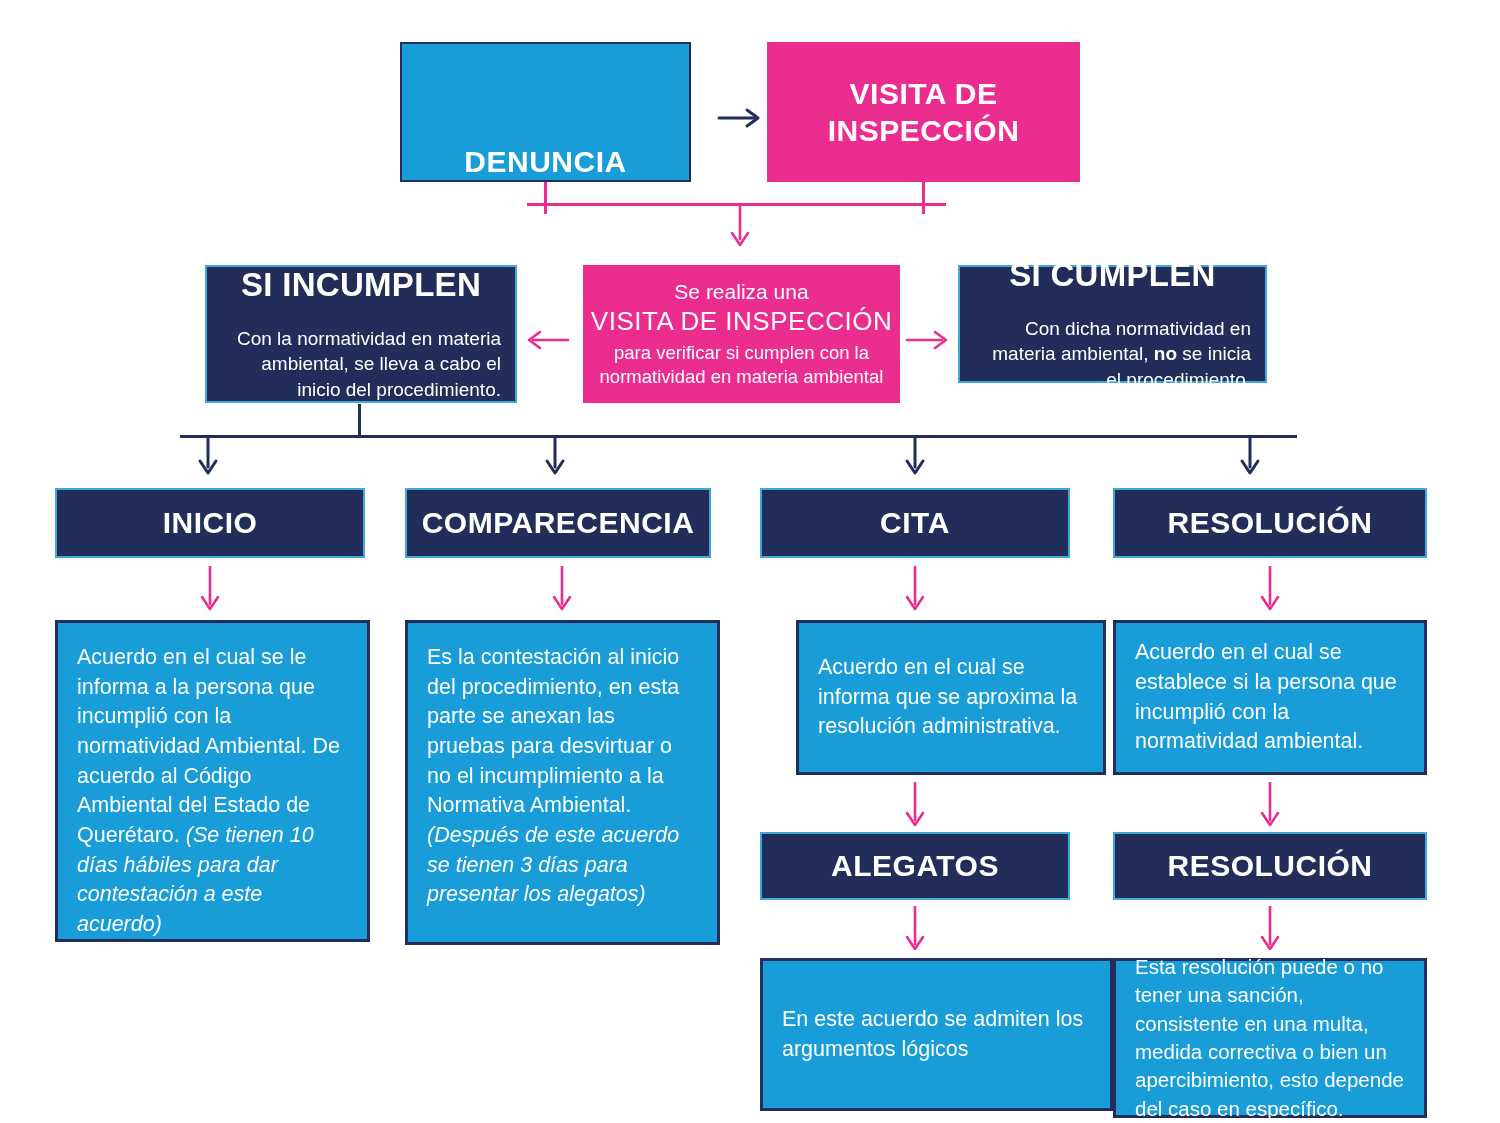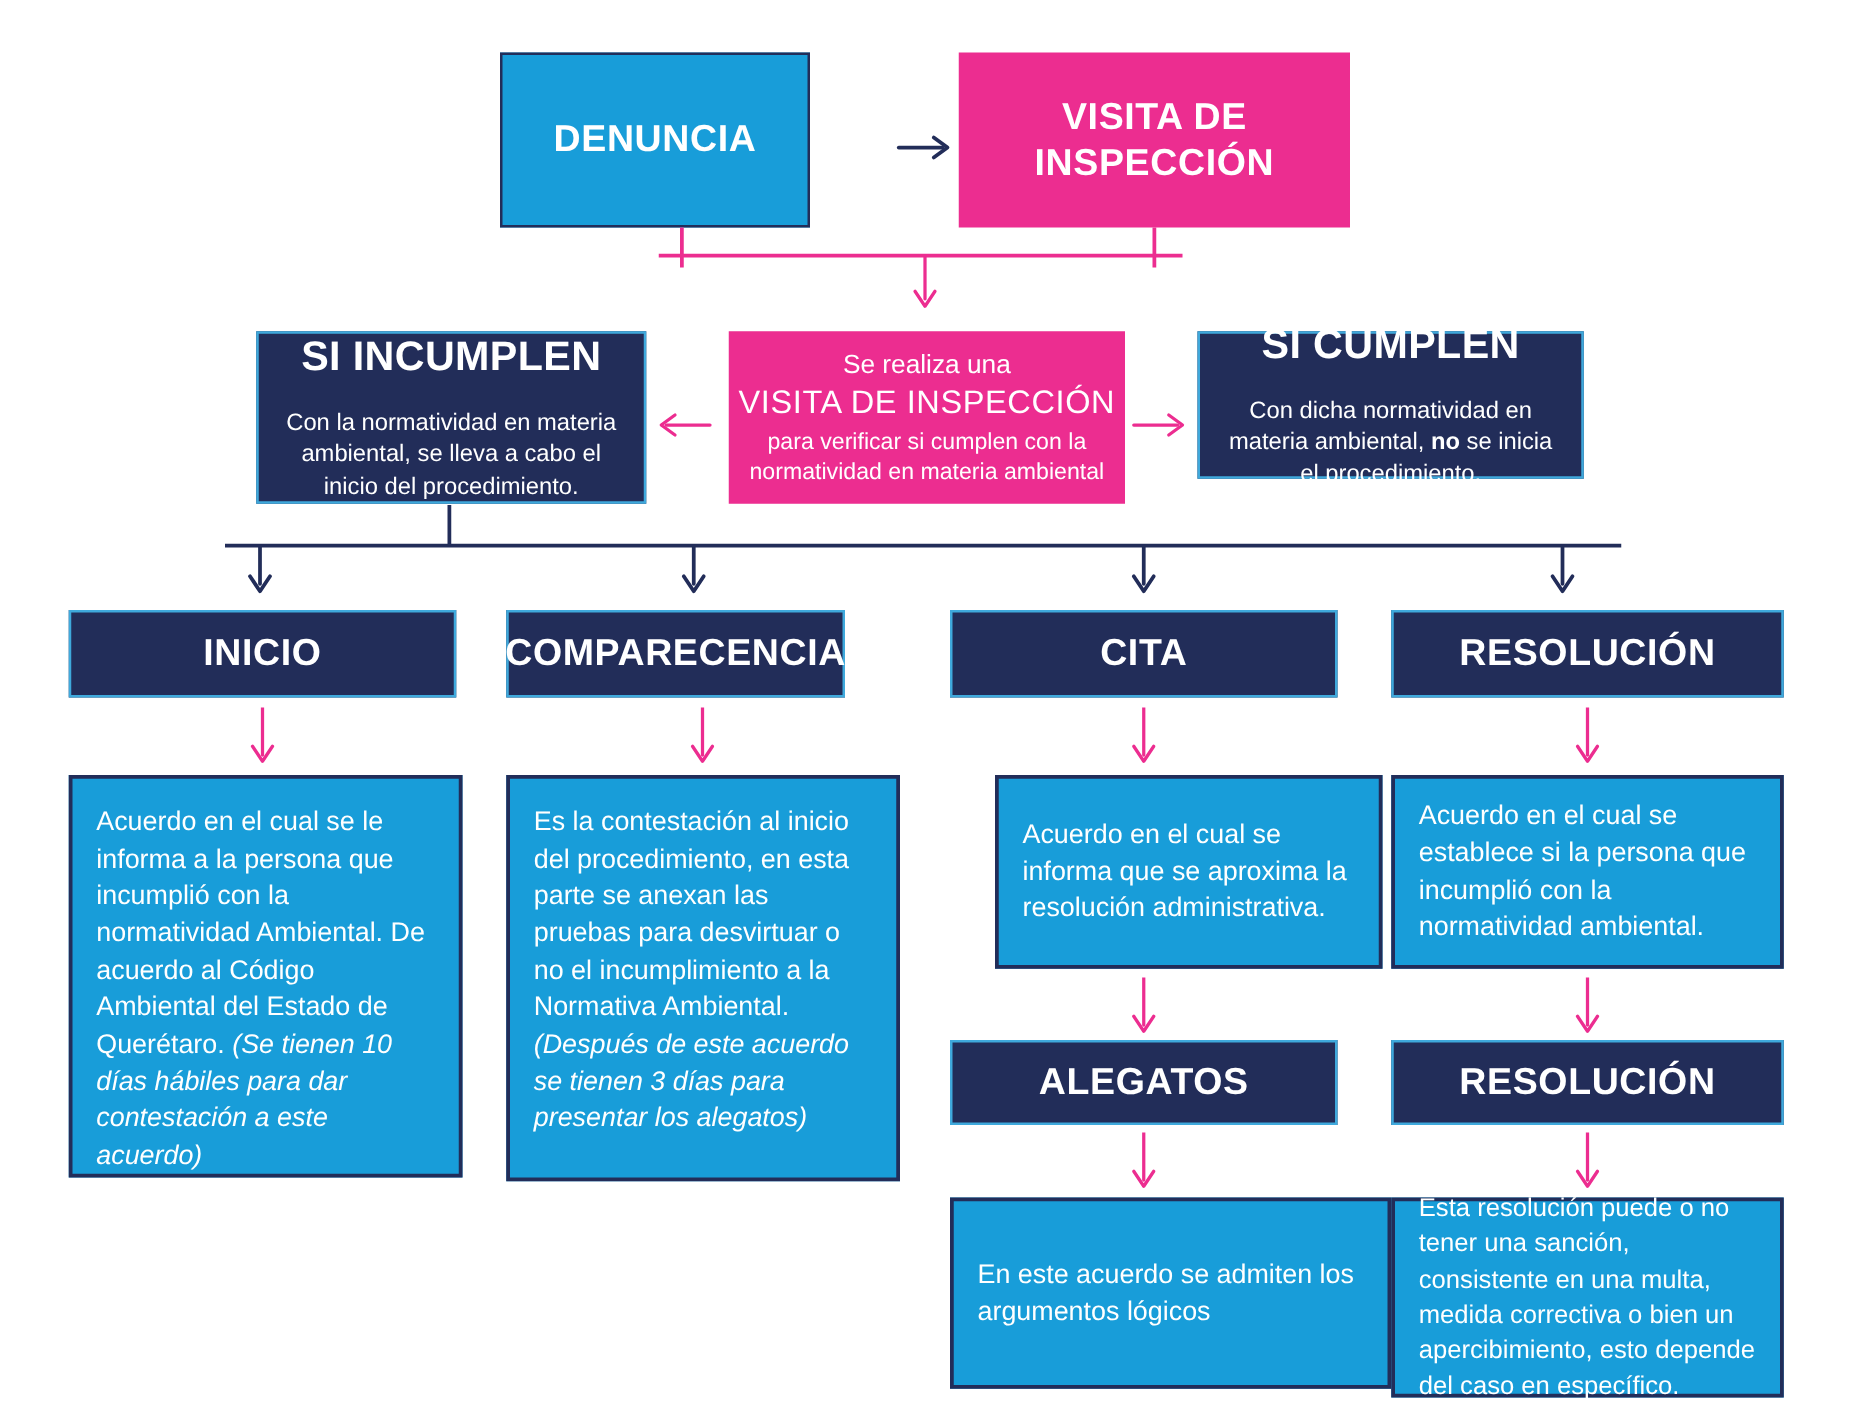--- a/index.html
+++ b/index.html
@@ -16,21 +16,21 @@
   .node{
     position:absolute;box-sizing:border-box;display:flex;flex-direction:column;
     align-items:center;justify-content:center;text-align:center;color:#fff;
   }
   .cyan-node{background:var(--cyan);border:2px solid var(--navy);}
   .pink-node{background:var(--pink);}
   .navy-node{background:var(--navy);border:2px solid var(--bordercyan);}
   .top-title{font-size:30px;font-weight:bold;letter-spacing:.5px;line-height:1.25;}
   .header-title{font-size:30px;font-weight:bold;letter-spacing:.5px;}
   .mid-title{font-size:33px;font-weight:bold;letter-spacing:.3px;}
-  .mid-sub{font-size:19px;line-height:1.35;margin-top:22px;padding:0 14px;}
+  .mid-sub{font-size:19px;line-height:1.35;margin-top:22px;padding:0 14px;text-align:right;}
   .pc1{font-size:21px;line-height:1.25;}
   .pc2{font-size:26px;line-height:1.3;letter-spacing:.5px;}
   .pc3{font-size:18.5px;line-height:1.3;margin-top:2px;padding:0 6px;}
   .body-box{
     position:absolute;box-sizing:border-box;background:var(--cyan);
     border:3px solid var(--navy);color:#fff;text-align:left;
     font-size:21.5px;line-height:1.38;padding:20px 19px;
     display:flex;flex-direction:column;justify-content:flex-start;
   }
   .body-box.v-center{justify-content:center;}
@@ -40,21 +40,21 @@
   svg.arrow{position:absolute;display:block;}
   .stroke-pink line,.stroke-pink polyline{stroke:var(--pink);stroke-width:2.6;fill:none;stroke-linecap:round;stroke-linejoin:round;}
   .stroke-navy line,.stroke-navy polyline{stroke:var(--navy);stroke-width:3;fill:none;stroke-linecap:round;stroke-linejoin:round;}
   b{font-weight:bold;}
 </style>
 </head>
 <body>
 
 <div id="canvas">
 
-  <div class="node cyan-node" style="left:400px;top:42px;width:248px;height:140px;">
+  <div class="node cyan-node" style="left:400px;top:42px;width:291px;height:140px;justify-content:flex-end;">
     <div class="top-title">DENUNCIA</div>
   </div>
 
   <svg class="arrow stroke-navy" style="left:716px;top:104px;" width="48" height="28">
     <line x1="3" y1="14" x2="38" y2="14"></line>
     <polyline points="31,6 42,14 31,22"></polyline>
   </svg>
 
   <div class="node pink-node" style="left:767px;top:42px;width:313px;height:140px;">
     <div class="top-title" style="max-width:240px;">VISITA DE INSPECCIÓN</div>
@@ -110,21 +110,21 @@
       <polyline points="4,24 12,36 20,24"></polyline>
   </svg>
   <svg class="arrow stroke-navy" style="left:1238px;top:437px;" width="24" height="40">
     <line x1="12" y1="0" x2="12" y2="30"></line>
       <polyline points="4,24 12,36 20,24"></polyline>
   </svg>
 
   <div class="node navy-node" style="left:55px;top:488px;width:310px;height:70px;">
     <div class="header-title">INICIO</div>
   </div>
-  <div class="node navy-node" style="left:405px;top:488px;width:271px;height:70px;">
+  <div class="node navy-node" style="left:405px;top:488px;width:306px;height:70px;">
     <div class="header-title">COMPARECENCIA</div>
   </div>
   <div class="node navy-node" style="left:760px;top:488px;width:310px;height:70px;">
     <div class="header-title">CITA</div>
   </div>
   <div class="node navy-node" style="left:1113px;top:488px;width:314px;height:70px;">
     <div class="header-title">RESOLUCIÓN</div>
   </div>
 
   <svg class="arrow stroke-pink" style="left:198px;top:566px;" width="24" height="48">

